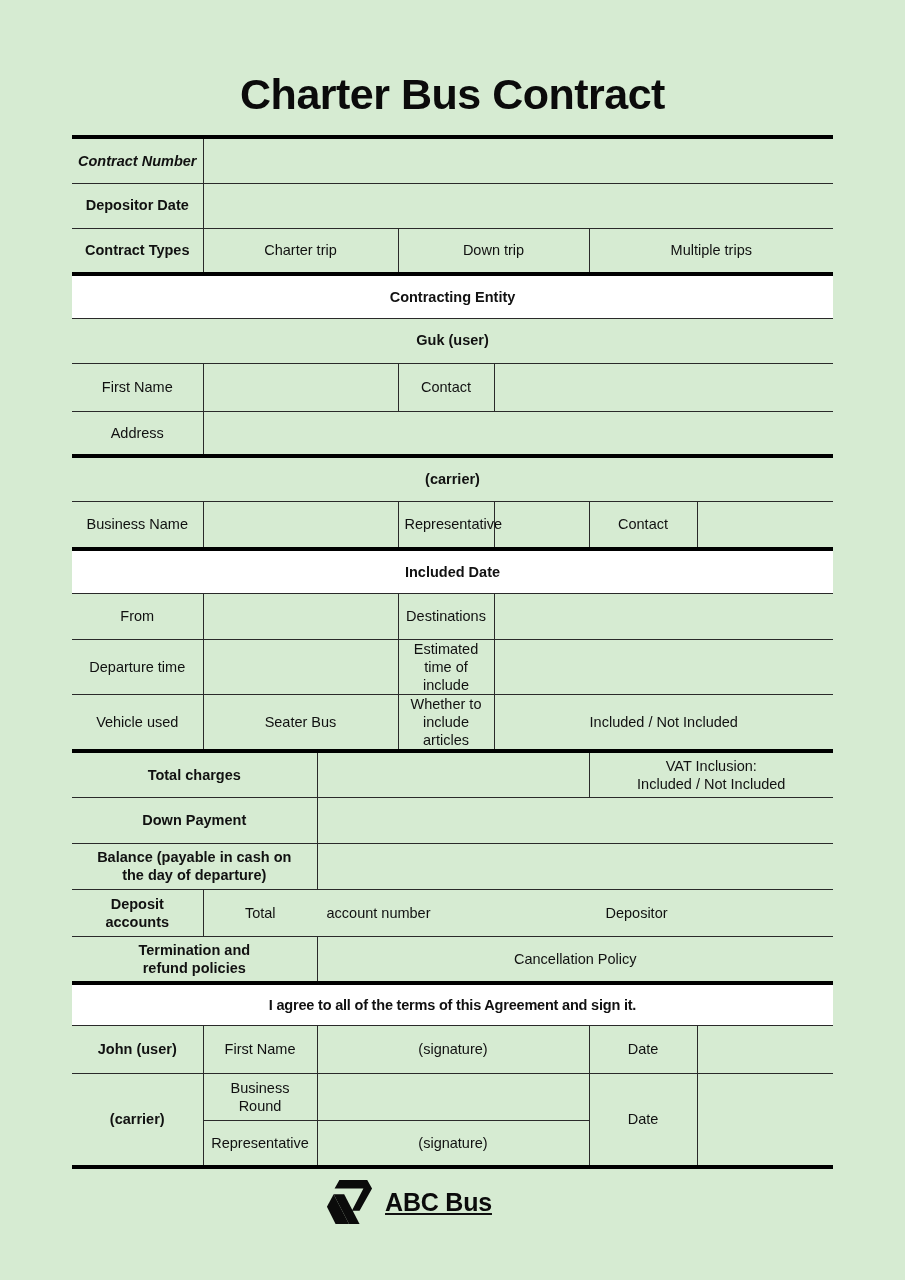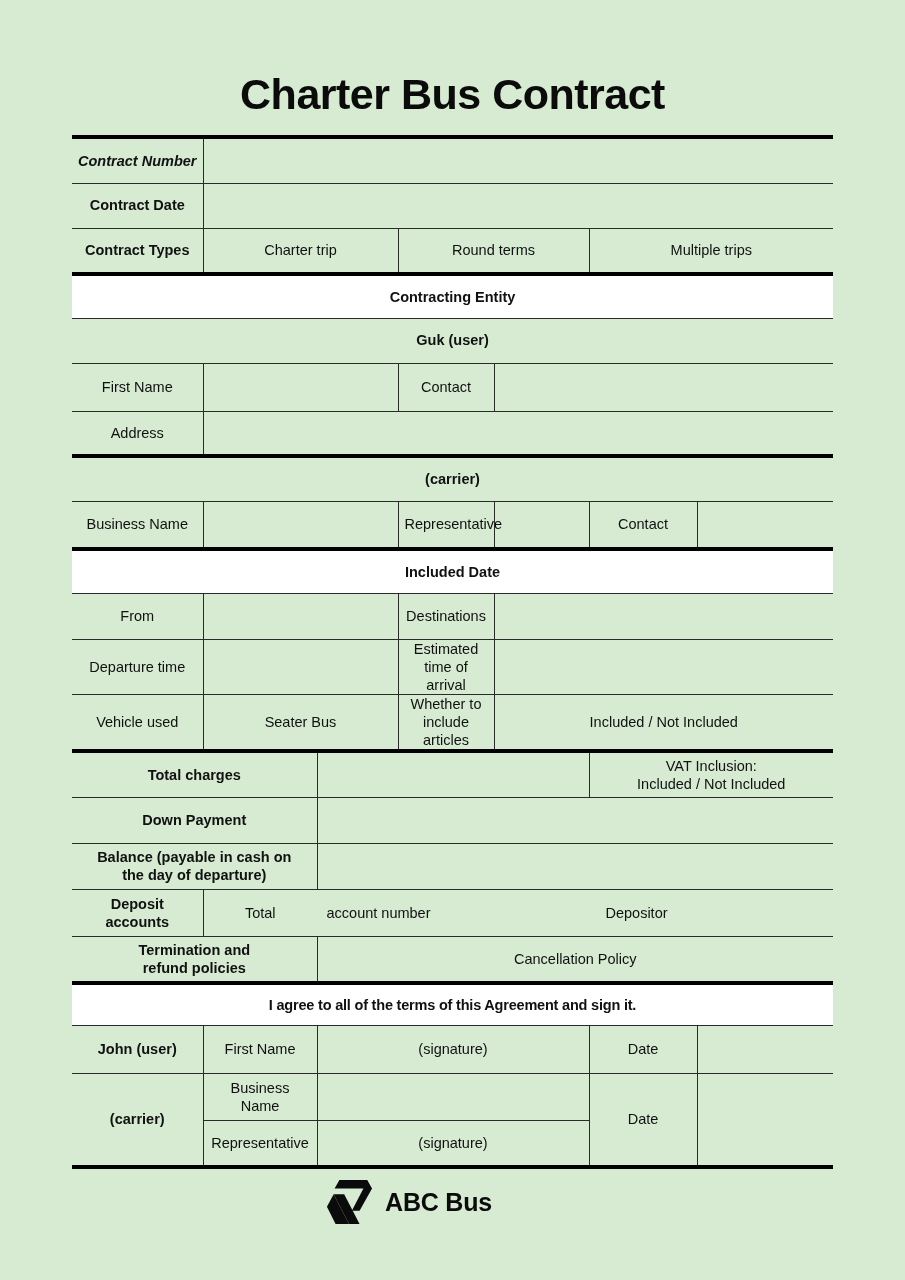--- a/index.html
+++ b/index.html
@@ -91,20 +91,21 @@
   
   .footer {
     position: absolute;
     left: 0;
     top: 1178px;
     width: 817px;
     display: flex;
     align-items: center;
     justify-content: center;
     gap: 12px;
+    text-decoration: underline;
   }
   .logo-mark {
     width: 48px;
     height: 48px;
     display: block;
   }
   .logo-text {
     font-size: 25px;
     font-weight: bold;
     color: #0b0b0b;
@@ -131,28 +132,28 @@
         <col style="width:136px">
       </colgroup>
 
       <tbody>
           <tr>
         <td class="bold bt-thick bb-thin br-thin" style="height:46px">Contract Number</td>
         <td class="bt-thick bb-thin" colspan="7"></td>
       </tr>
 
       <tr>
-        <td class="bold bb-thin br-thin" style="height:45px">Contract Date</td>
+        <td class="bold bb-thin br-thin" style="height:45px">Depositor Date</td>
         <td class="bb-thin" colspan="7"></td>
       </tr>
 
       <tr>
         <td class="bold bb-thick br-thin" style="height:46px">Contract Types</td>
         <td class="bb-thick br-thin" colspan="2">Charter trip</td>
-        <td class="bb-thick br-thin" colspan="3">Round terms</td>
+        <td class="bb-thick br-thin" colspan="3">Down trip</td>
         <td class="bb-thick" colspan="2">Multiple trips</td>
       </tr>
 
       <tr>
         <td class="banner bb-thin" colspan="8" style="height:44px">Contracting Entity</td>
       </tr>
 
       <tr>
         <td class="subhead bb-thin" colspan="8" style="height:45px">Guk (user)</td>
       </tr>
@@ -190,21 +191,21 @@
         <td class="bb-thin br-thin" style="height:46px">From</td>
         <td class="bb-thin br-thin" colspan="2"></td>
         <td class="bb-thin br-thin" colspan="2">Destinations</td>
         <td class="bb-thin" colspan="3"></td>
       </tr>
 
       <tr>
         <td class="bb-thin br-thin" style="height:47px">Departure time</td>
         <td class="bb-thin br-thin" colspan="2"></td>
         <td class="bb-thin br-thin" colspan="2" style="white-space:pre-line">Estimated
-time of arrival</td>
+time of include</td>
         <td class="bb-thin" colspan="3"></td>
       </tr>
 
       <tr>
         <td class="bb-thick br-thin" style="height:47px">Vehicle used</td>
         <td class="bb-thick br-thin" colspan="2">Seater Bus</td>
         <td class="bb-thick br-thin" colspan="2" style="white-space:pre-line">Whether to
 include articles</td>
         <td class="bb-thick" colspan="3">Included / Not Included</td>
       </tr>
@@ -248,21 +249,21 @@
         <td class="bold bb-thin br-thin" style="height:48px">John (user)</td>
         <td class="bb-thin br-thin">First Name</td>
         <td class="bb-thin br-thin right" colspan="4">(signature)</td>
         <td class="bb-thin br-thin">Date</td>
         <td class="bb-thin"></td>
       </tr>
 
       <tr>
         <td class="bold br-thin bb-thick" rowspan="2">(carrier)</td>
         <td class="bb-thin br-thin" style="height:47px; white-space:pre-line">Business
-Name</td>
+Round</td>
         <td class="bb-thin br-thin" colspan="4"></td>
         <td class="br-thin bb-thick" rowspan="2">Date</td>
         <td class="bb-thick" rowspan="2"></td>
       </tr>
 
       <tr>
         <td class="bb-thick br-thin" style="height:47px">Representative</td>
         <td class="bb-thick br-thin right" colspan="4">(signature)</td>
       </tr>
 

